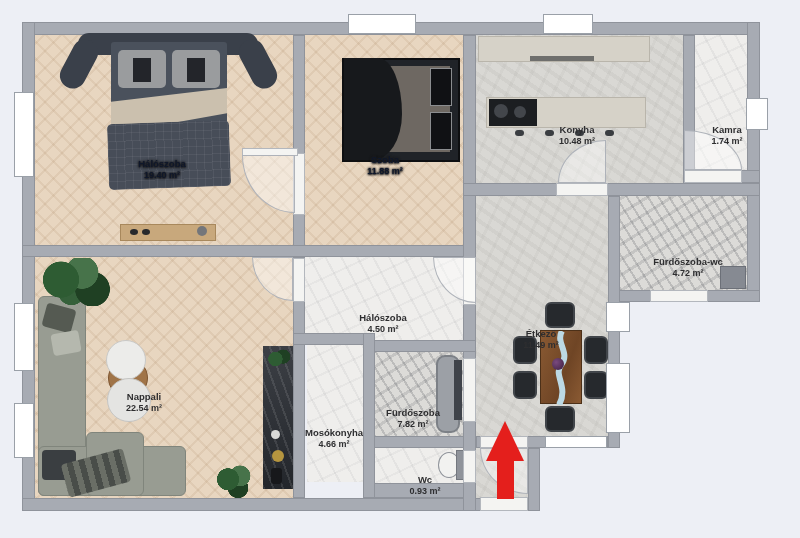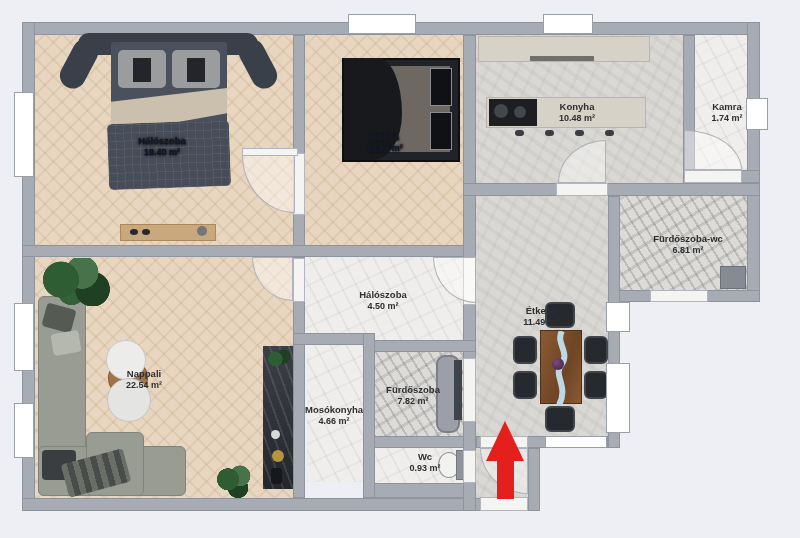--- a/index.html
+++ b/index.html
@@ -23,21 +23,21 @@
       repeating-linear-gradient(58deg, rgba(75,78,85,.22) 0 2px, rgba(0,0,0,0) 2px 9px),
       repeating-linear-gradient(-32deg, rgba(75,78,85,.16) 0 3px, rgba(0,0,0,0) 3px 13px),
       #dcdbd8;}
   .wall{background:#a7abb3;border:1px solid #8f939b;z-index:2;}
   .win{background:#ffffff;border:1px solid #9aa0a8;z-index:3;}
   .dooropen{background:#f4f4f2;border:1px solid #b3b7bd;z-index:3;}
   .arc{background:rgba(255,255,255,.42);border:1px solid #aeb2b9;z-index:3;}
   .furn{z-index:2;}
   
   .rlabel{position:absolute;z-index:5;transform:translate(-50%,-50%);text-align:center;
-          color:#2e2e30;white-space:nowrap;line-height:1.25;}
+          color:#2e2e30;white-space:nowrap;line-height:1.25;margin-top:23px;}
   .rlabel .nm{font-size:9.5px;font-weight:700;}
   .rlabel .ar{font-size:9px;font-weight:600;}
   .rlabel.light{color:#0f172a;text-shadow:0 0 2px #1c1c1e,0 0 3px #1c1c1e,0 1px 2px #1c1c1e;}
   
   .wm{position:absolute;left:344px;top:181px;width:112px;z-index:6;text-align:center;
       color:rgba(78,78,84,.38);}
   .wm-roof{position:relative;width:70px;height:24px;margin:0 auto;}
   .wm-roof::before,.wm-roof::after{content:"";position:absolute;top:8px;width:44px;height:11px;
       background:rgba(78,78,84,.38);border-radius:2px;}
   .wm-roof::before{left:-2px;transform:rotate(-27deg);}
@@ -225,21 +225,21 @@
   <div class="rlabel" style="left:577px;top:113px">
     <div class="nm">Konyha</div>
     <div class="ar">10.48 m²</div>
   </div>
   <div class="rlabel" style="left:727px;top:113px">
     <div class="nm">Kamra</div>
     <div class="ar">1.74 m²</div>
   </div>
   <div class="rlabel" style="left:688px;top:245px">
     <div class="nm">Fürdőszoba-wc</div>
-    <div class="ar">6.81 m²</div>
+    <div class="ar">4.72 m²</div>
   </div>
   <div class="rlabel" style="left:383px;top:301px">
     <div class="nm">Hálószoba</div>
     <div class="ar">4.50 m²</div>
   </div>
   <div class="rlabel" style="left:541px;top:317px">
     <div class="nm">Étkező</div>
     <div class="ar">11.49 m²</div>
   </div>
   <div class="rlabel" style="left:144px;top:380px">

